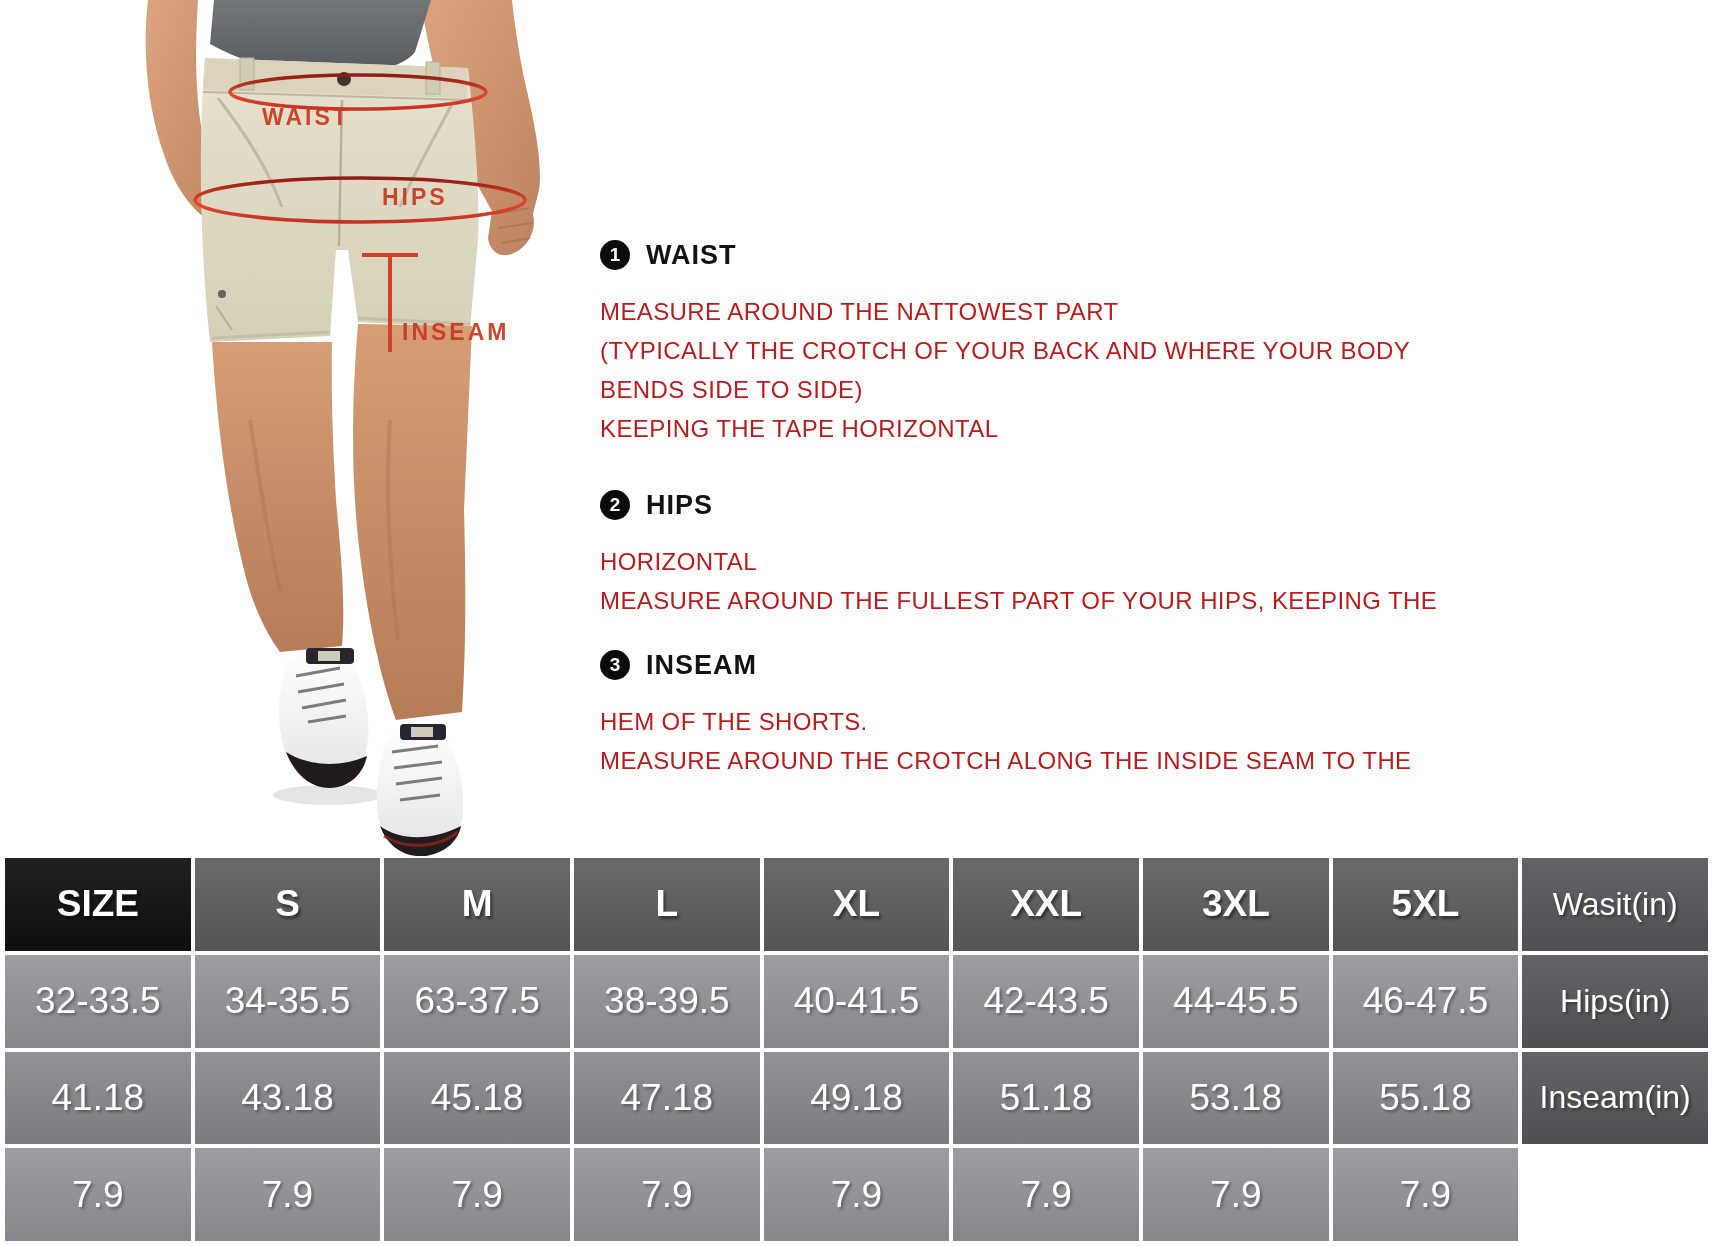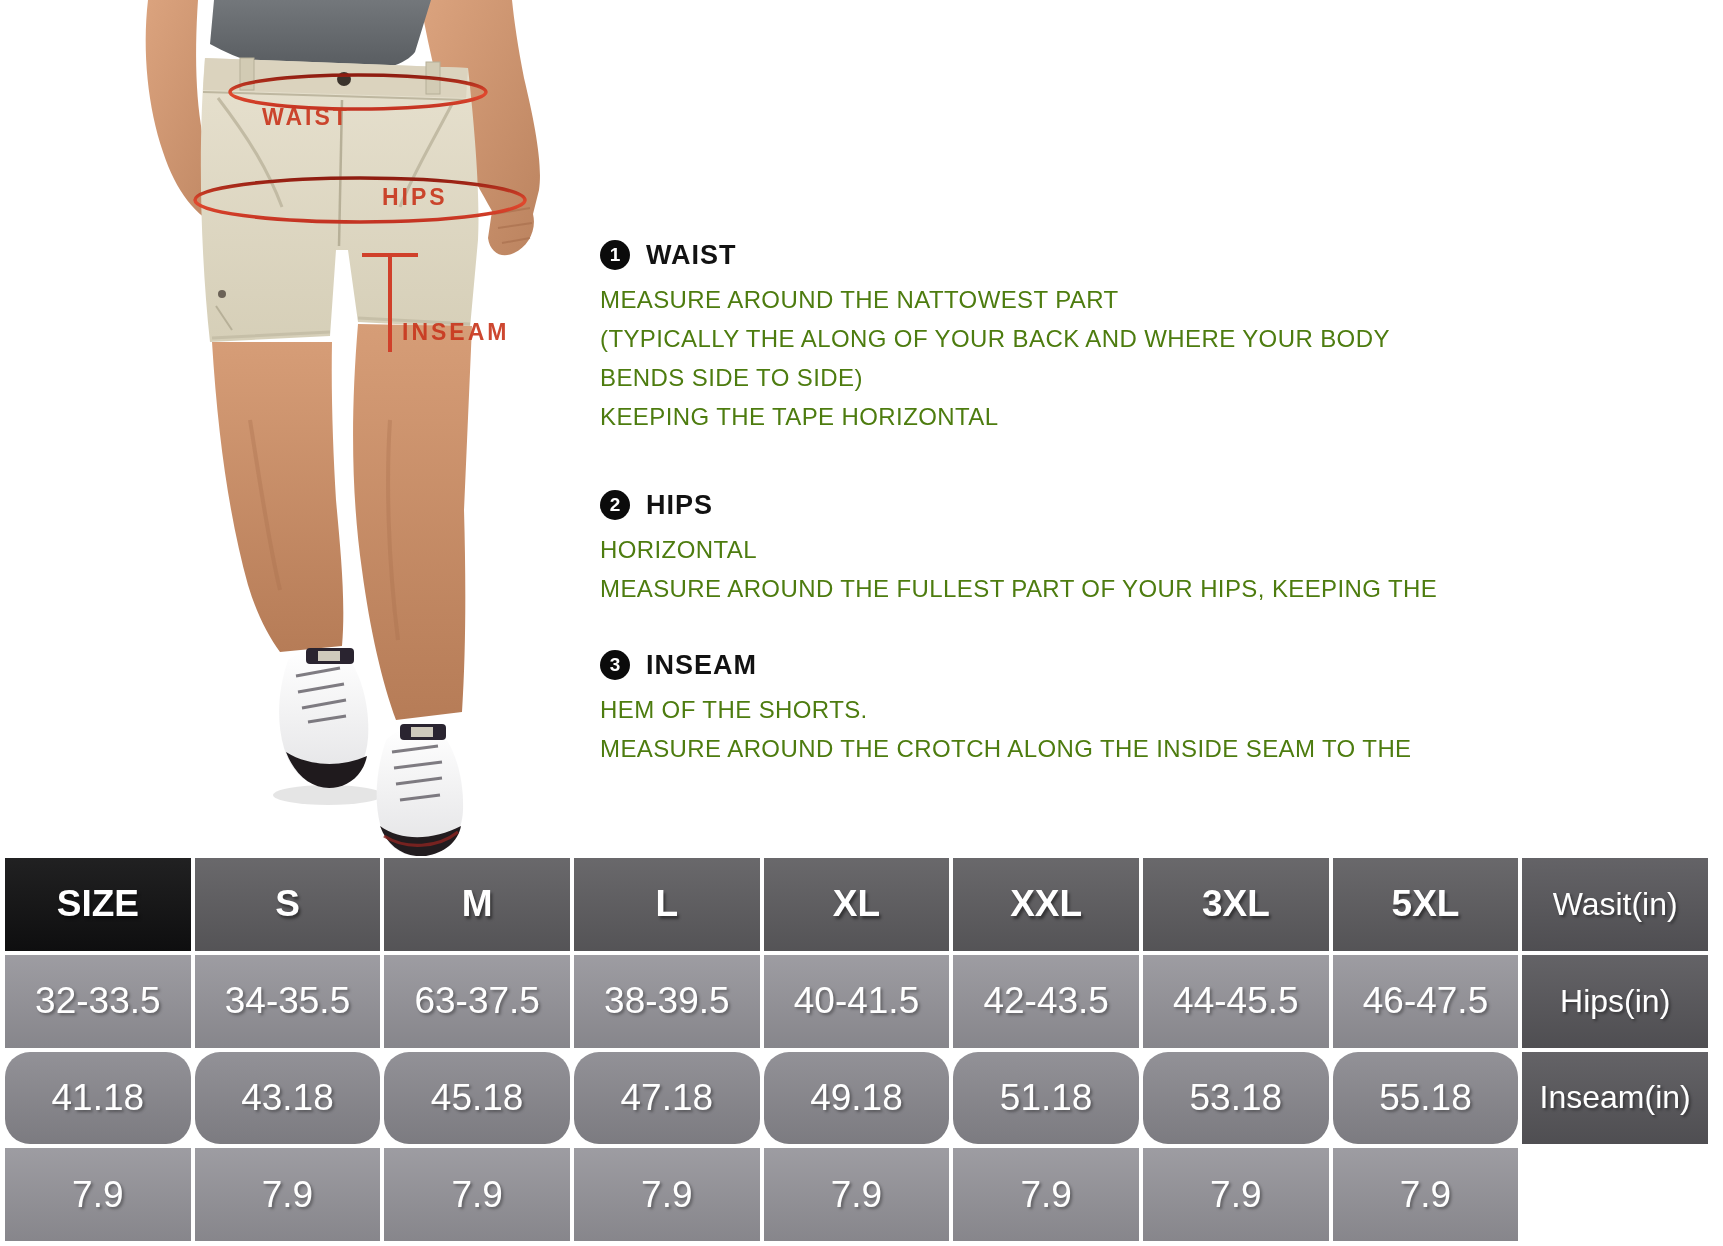--- a/index.html
+++ b/index.html
@@ -10,37 +10,37 @@
   .figure{position:absolute;left:90px;top:0;width:520px;height:856px;}
 
   
   .instructions{position:absolute;left:600px;top:0;width:780px;height:820px;}
   .instr-item{position:absolute;left:0;width:100%;}
   .instr-head{display:flex;align-items:center;gap:16px;height:34px;}
   .num-badge{width:30px;height:30px;border-radius:50%;background:#0b0b0b;color:#fff;
              display:flex;align-items:center;justify-content:center;
              font-size:19px;font-weight:bold;flex:0 0 30px;}
   .instr-title{font-size:27px;font-weight:bold;color:#121212;letter-spacing:1px;}
-  .instr-body{margin-top:8px;font-size:24px;line-height:39px;color:#4d7c0f;letter-spacing:.4px;}
+  .instr-body{margin-top:20px;font-size:24px;line-height:39px;color:#b91c1c;letter-spacing:.4px;}
   .instr-body div{white-space:nowrap;}
 
   
   .size-table-wrap{position:absolute;left:0;top:856px;width:1723px;height:390px;
                    background:#ffffff;box-sizing:border-box;padding:2px 15px 5px 5px;}
   .size-grid{display:grid;width:100%;height:100%;
              grid-template-columns:repeat(9,1fr);grid-template-rows:repeat(4,1fr);gap:4px;}
   .cell{display:flex;align-items:center;justify-content:center;color:#fff;
         background-image:linear-gradient(180deg,rgba(255,255,255,.07),rgba(0,0,0,.10));}
   .cell.hdr{background-color:#5e5d60;font-size:37px;font-weight:bold;
             text-shadow:2px 3px 3px rgba(0,0,0,.45);}
   .cell.size{background-color:#101011;}
   .cell.lbl{background-color:#58575b;font-size:32px;text-shadow:2px 2px 3px rgba(0,0,0,.4);}
   .cell.val{font-size:37px;text-shadow:2px 2px 3px rgba(0,0,0,.35);}
   .cell.val.r0{background-color:#96959b;}
-  .cell.val.r1{background-color:#8a898f;border-radius:25px;}
+  .cell.val.r1{background-color:#8a898f;}
   .cell.val.r2{background-color:#96959b;}
 </style>
 </head>
 <body>
 
 <div class="stage">
 
   <div class="figure">
     <svg width="520" height="856" viewBox="0 0 520 856">
       <defs>
@@ -138,21 +138,21 @@
   </div>
 
   <div class="instructions" id="instructions-container">
       <div class="instr-item" style="top: 238px;">
         <div class="instr-head">
           <span class="num-badge">1</span>
           <span class="instr-title">WAIST</span>
         </div>
         <div class="instr-body">
           <div>MEASURE AROUND THE NATTOWEST PART</div>
-          <div>(TYPICALLY THE ALONG OF YOUR BACK AND WHERE YOUR BODY</div>
+          <div>(TYPICALLY THE CROTCH OF YOUR BACK AND WHERE YOUR BODY</div>
           <div>BENDS SIDE TO SIDE)</div>
           <div>KEEPING THE TAPE HORIZONTAL</div>
         </div>
       </div>
       <div class="instr-item" style="top: 488px;">
         <div class="instr-head">
           <span class="num-badge">2</span>
           <span class="instr-title">HIPS</span>
         </div>
         <div class="instr-body">

